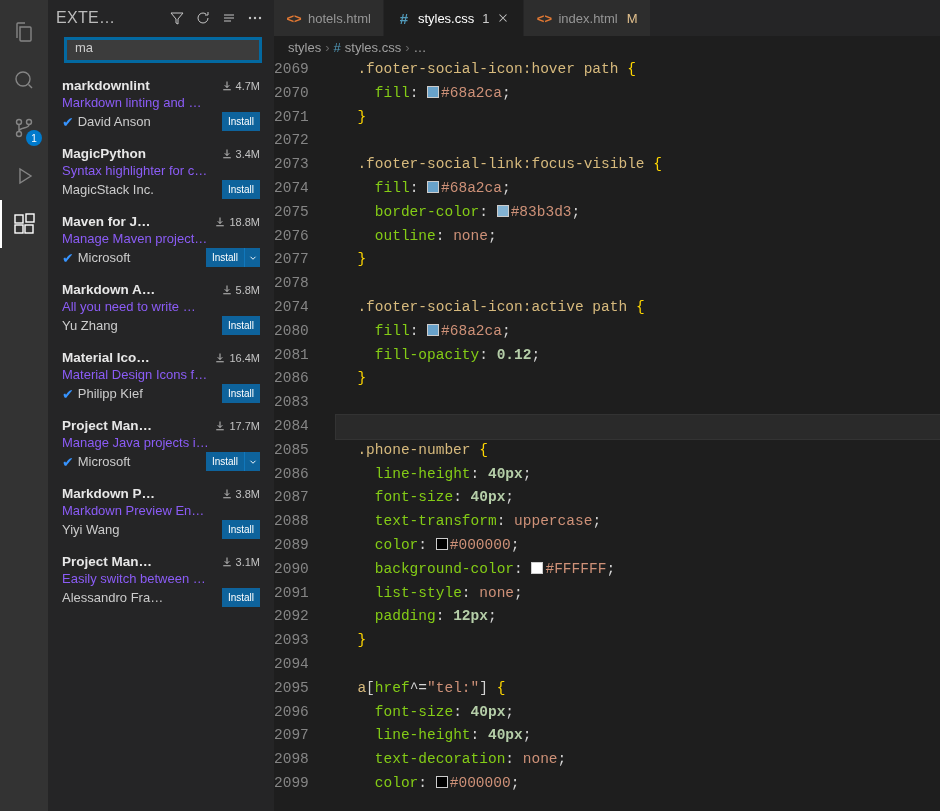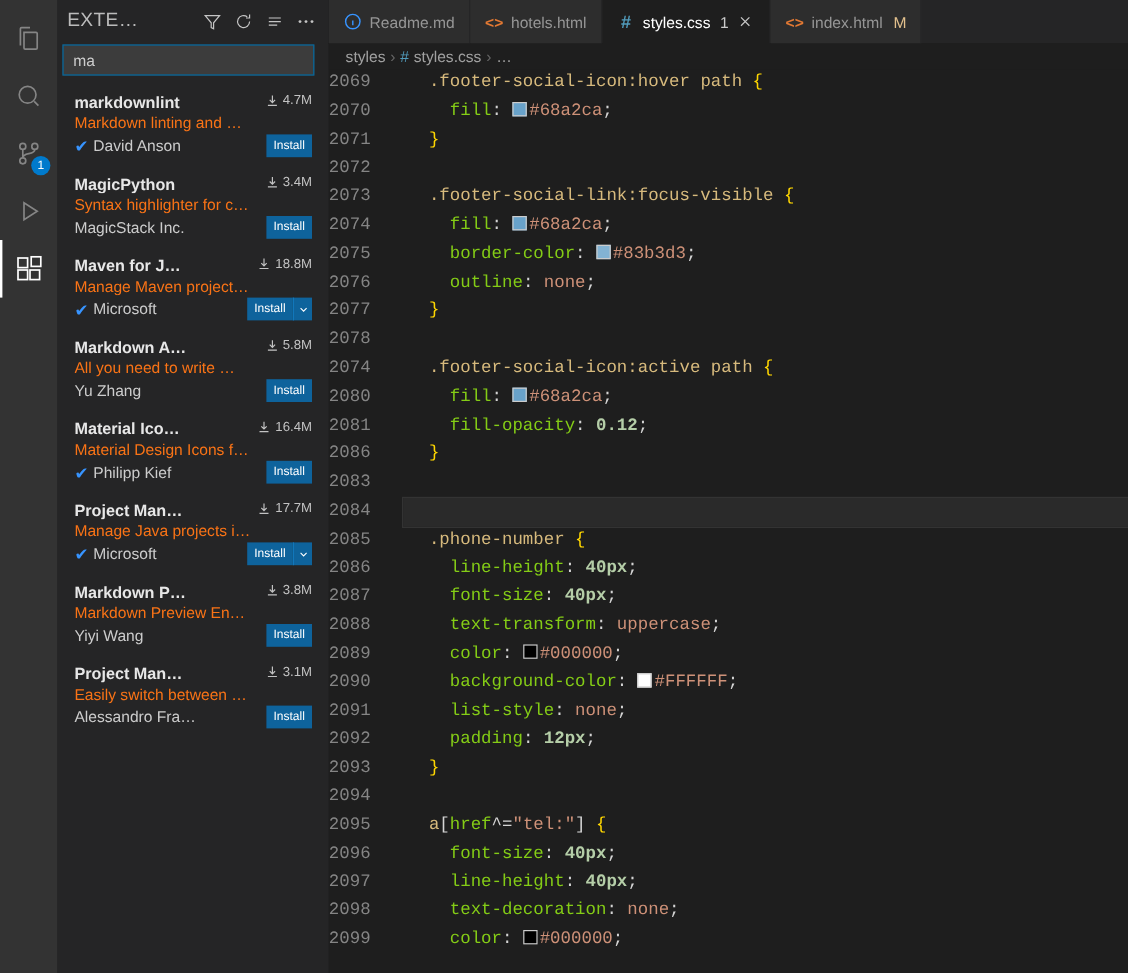--- a/index.html
+++ b/index.html
@@ -84,26 +84,26 @@
 .sidebar-action {
   width: 22px;
   height: 22px;
   display: flex;
   align-items: center;
   justify-content: center;
   cursor: pointer;
   color: #c5c5c5;
 }
 .search-box {
-  margin: 2px 12px 8px 4px;
+  margin: 2px 12px 8px 16px;
   background: #3c3c3c;
-  border: 1px solid #0369a1;
+  border: 3px solid #0369a1;
   height: 26px;
   display: flex;
-  align-items: center;
+  align-items: flex-start;
 }
 .search-input {
   background: transparent;
   border: none;
   outline: none;
   color: #cccccc;
   padding: 0 8px;
   font-size: 13px;
   width: 100%;
 }
@@ -111,42 +111,42 @@
   flex: 1;
   overflow-y: auto;
 }
 .ext-item {
   padding: 7px 14px 8px 14px;
   border-bottom: 0;
   cursor: pointer;
 }
 .ext-row1 {
   display: flex;
-  align-items: flex-start;
+  align-items: center;
   gap: 6px;
 }
 .ext-name {
   font-weight: 600;
   font-size: 13.5px;
   color: #e7e7e7;
   white-space: nowrap;
   overflow: hidden;
   text-overflow: ellipsis;
   flex: 1;
 }
 .ext-downloads {
   font-size: 11px;
   color: #c3c3c3;
   display: flex;
   align-items: center;
   gap: 3px;
 }
 .ext-desc {
   font-size: 13px;
-  color: #f97316;
+  color: #8b5cf6;
   white-space: nowrap;
   overflow: hidden;
   text-overflow: ellipsis;
   margin-top: 2px;
 }
 .ext-row3 {
   display: flex;
   align-items: center;
   justify-content: space-between;
   margin-top: 2px;
@@ -526,30 +526,20 @@
         <button class="install-btn">Install</button>
 
       </span>
     </div>
       </div>
     </div>
 </div>
 
 <div class="editor-area">
   <div class="tabs" id="tabs">
-      <div class="tab">
-    <span class="tab-icon">
-          <svg width="16" height="16" viewBox="0 0 16 16" fill="none" stroke="#3794ff" stroke-width="1.2">
-            <circle cx="8" cy="8" r="6"></circle>
-            <path d="M8 11V7M8 5h0"></path>
-          </svg>
-        </span>
-    <span>Readme.md</span>
-
-    </div>
       <div class="tab">
     <span class="tab-icon">
           <span style="color:#e37933;font-weight:600;font-size:13px">&lt;&gt;</span>
         </span>
     <span>hotels.html</span>
 
     </div>
       <div class="tab active">
     <span class="tab-icon">
           <span style="color:#519aba;font-weight:600;font-size:15px">#</span>

